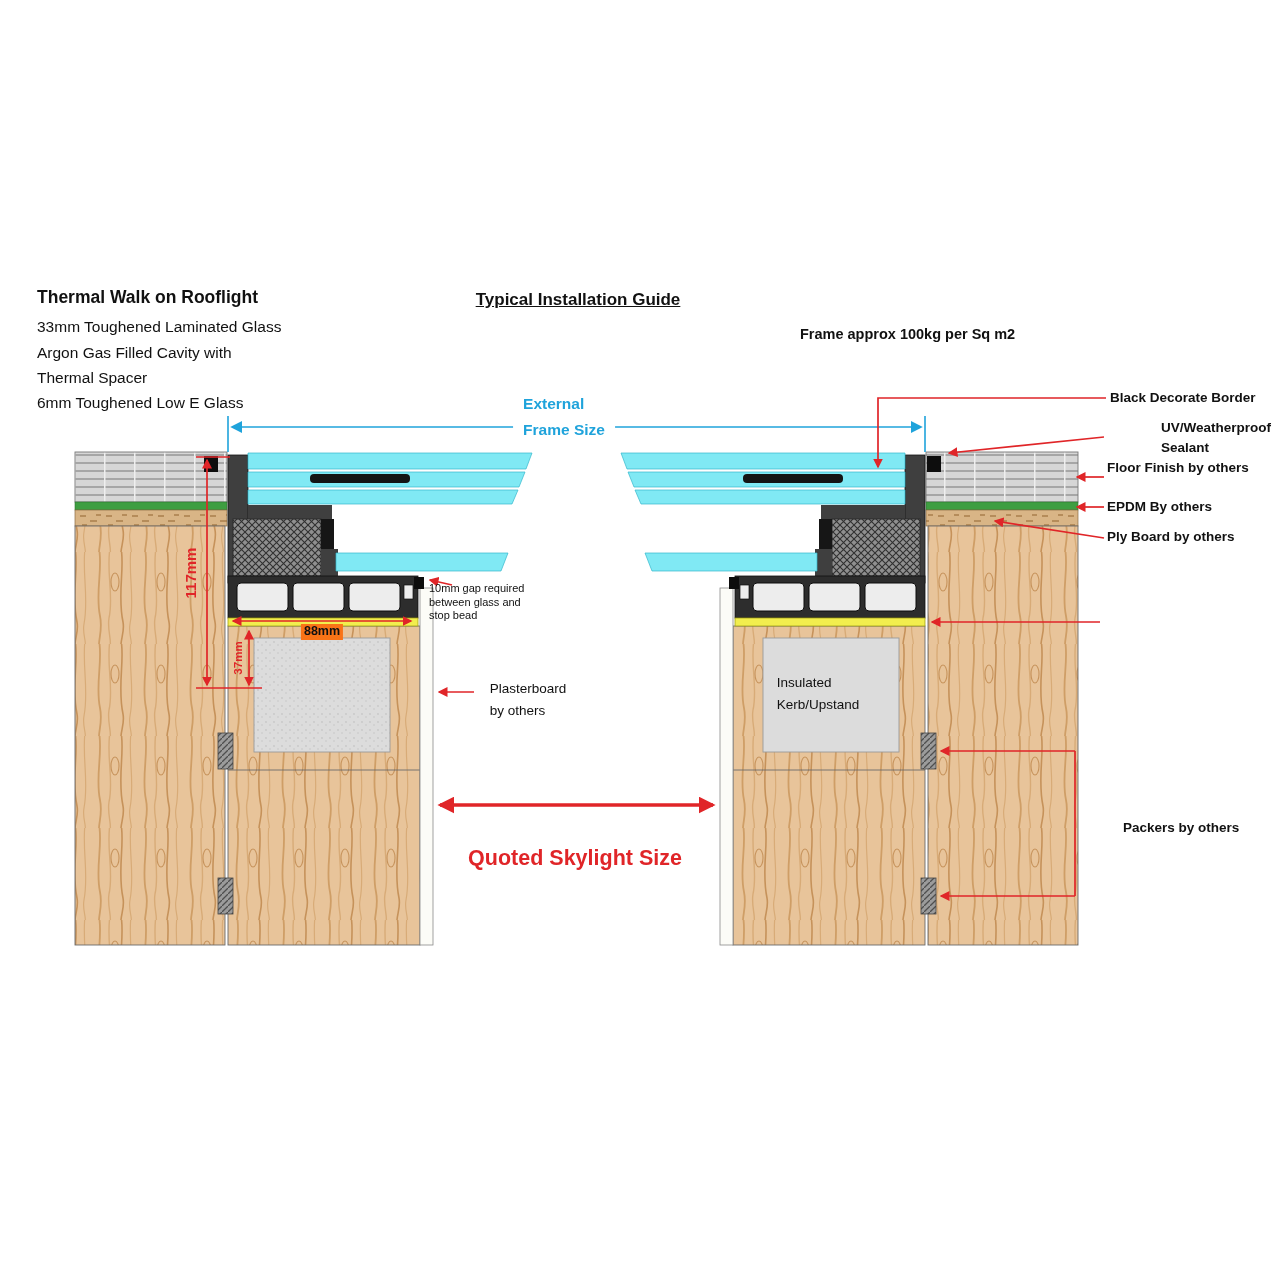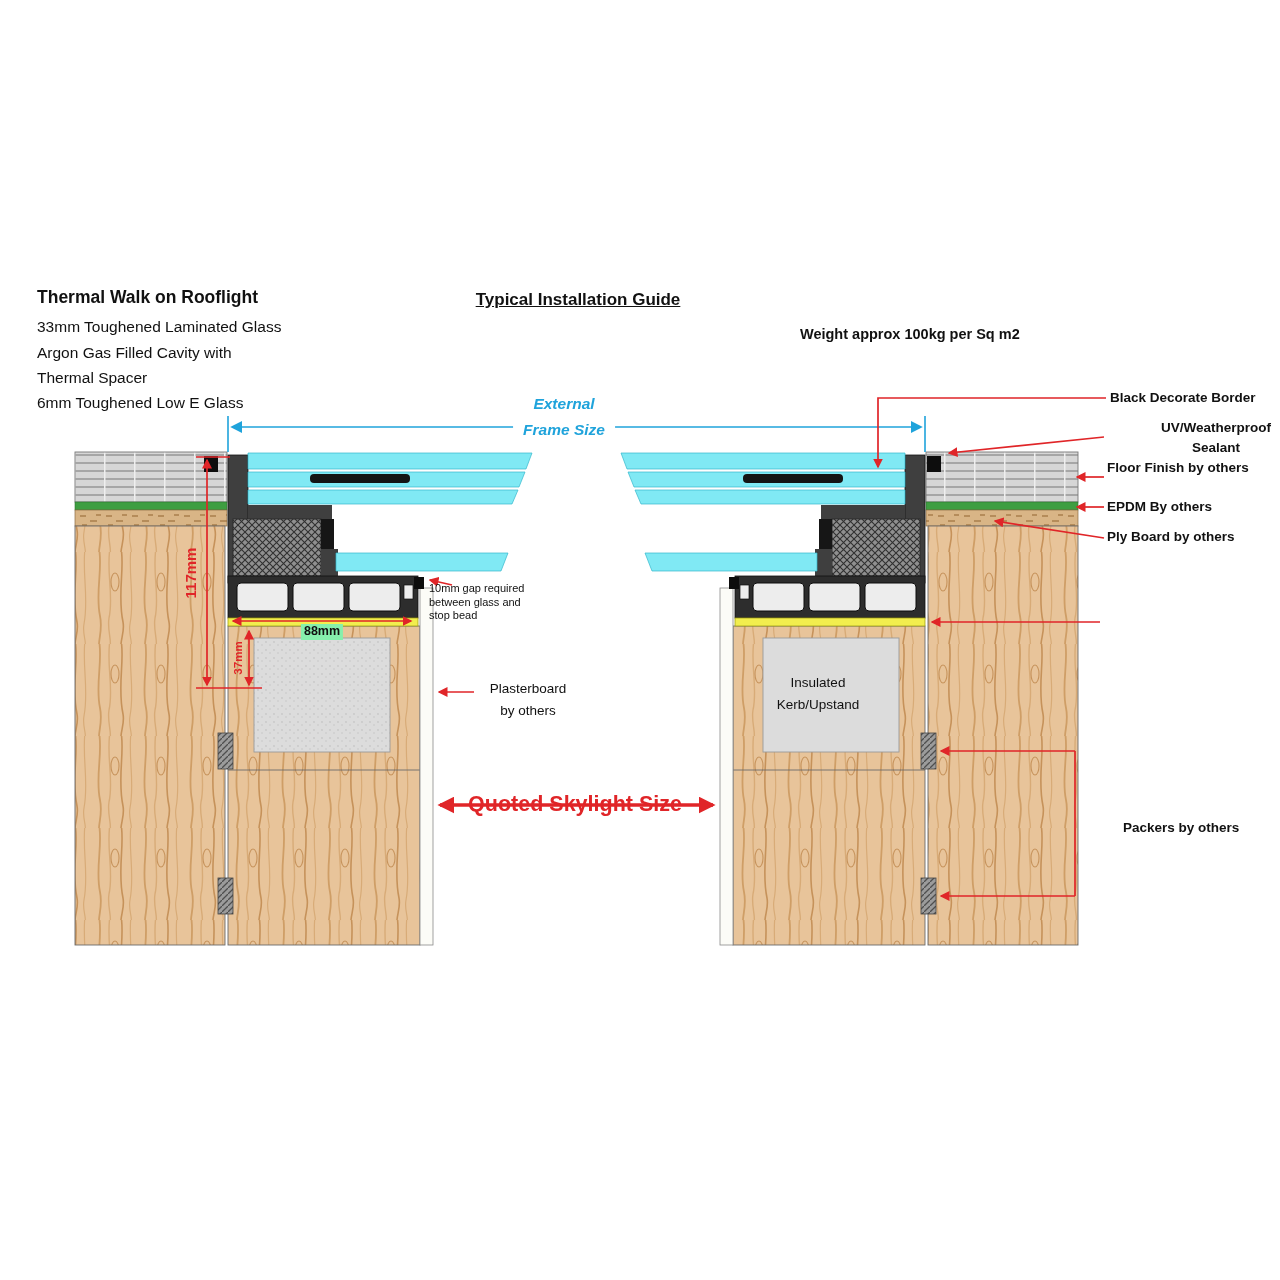--- a/index.html
+++ b/index.html
@@ -1,46 +1,46 @@
 <!DOCTYPE html>
 <html><head>
 <meta charset="utf-8">
 <style>
   html,body{margin:0;padding:0;background:#fff;}
   .canvas{position:relative;width:1280px;height:1060px;background:#ffffff;overflow:hidden;
           font-family:"Liberation Sans", sans-serif;color:#111;}
   .canvas svg{position:absolute;left:0;top:0;}
   .t{position:absolute;white-space:nowrap;line-height:1.25;}
-  .center{transform:translateX(-50%);text-align:center;}
+  .center{transform:translateX(-50%);}
   .rot{transform:translate(-50%,-50%) rotate(-90deg);}
   .red{color:#e02528;}
   .cyan{color:#1fa3db;}
 
   .product-title{left:37px;top:287px;font-size:17.5px;font-weight:700;}
   .spec{left:37px;font-size:15.5px;}
   .spec0{top:317px}.spec1{top:343px}.spec2{top:368px}.spec3{top:393px}
   .guide-title{left:578px;top:289px;font-size:17px;font-weight:700;text-decoration:underline;}
   .weight{left:800px;top:325px;font-size:14.5px;font-weight:700;}
   .ext{left:564px;top:391px;font-size:15.5px;font-weight:700;line-height:26px;
-       background:#fff;padding:0 10px;font-style:italic;}
+       background:#fff;padding:0 10px;}
   .cb{font-size:13.5px;font-weight:700;}
   .cb-bdb{left:1110px;top:390px;}
   .cb-uv{left:1172px;top:418px;line-height:20px;margin-left:44px;}
   .cb-floor{left:1107px;top:460px;}
   .cb-epdm{left:1107px;top:499px;}
   .cb-ply{left:1107px;top:529px;}
   .cb-sil{left:1193px;top:593px;line-height:20.5px;}
   .cb-pack{left:1123px;top:820px;}
   .d117{left:191px;top:573px;font-size:15px;font-weight:700;}
-  .d88{left:322px;top:624px;font-size:12.5px;font-weight:700;background:#86efac;padding:0 3px;transform:translateX(-50%);}
+  .d88{left:322px;top:624px;font-size:12.5px;font-weight:700;background:#f97316;padding:0 3px;transform:translateX(-50%);}
   .d37{left:238px;top:658px;font-size:11.5px;font-weight:700;}
   .gap{left:429px;top:582px;font-size:11px;line-height:13.5px;white-space:nowrap;}
   .pb-lbl{left:528px;top:678px;font-size:13.5px;line-height:22px;}
   .kerb-lbl{left:818px;top:672px;font-size:13.5px;line-height:22px;}
-  .quoted{left:575px;top:791px;font-size:21.5px;font-weight:700;}
+  .quoted{left:575px;top:845px;font-size:21.5px;font-weight:700;}
 </style>
 </head>
 <body>
 
 <div class="canvas">
 
 <svg width="1280" height="1280" viewBox="0 0 1280 1280">
   <defs>
     <pattern id="wood" width="46" height="92" patternUnits="userSpaceOnUse">
       <rect width="46" height="92" fill="#e8c49a"></rect>
@@ -209,21 +209,21 @@
   </g>
 </svg>
 
 <div class="t product-title">Thermal Walk on Rooflight</div>
 <div class="t spec spec0">33mm Toughened Laminated Glass</div>
 <div class="t spec spec1">Argon Gas Filled Cavity with</div>
 <div class="t spec spec2">Thermal Spacer</div>
 <div class="t spec spec3">6mm Toughened Low E Glass</div>
 
 <div class="t guide-title center">Typical Installation Guide</div>
-<div class="t weight">Weight approx 100kg per Sq m2</div>
+<div class="t weight">Frame approx 100kg per Sq m2</div>
 
 <div class="t ext center cyan">
   <div>External</div>
   <div>Frame Size</div>
 </div>
 
 <div class="t cb cb-bdb">Black Decorate Border</div>
 <div class="t cb cb-uv center">
   <div>UV/Weatherproof</div>
   <div>Sealant</div>

